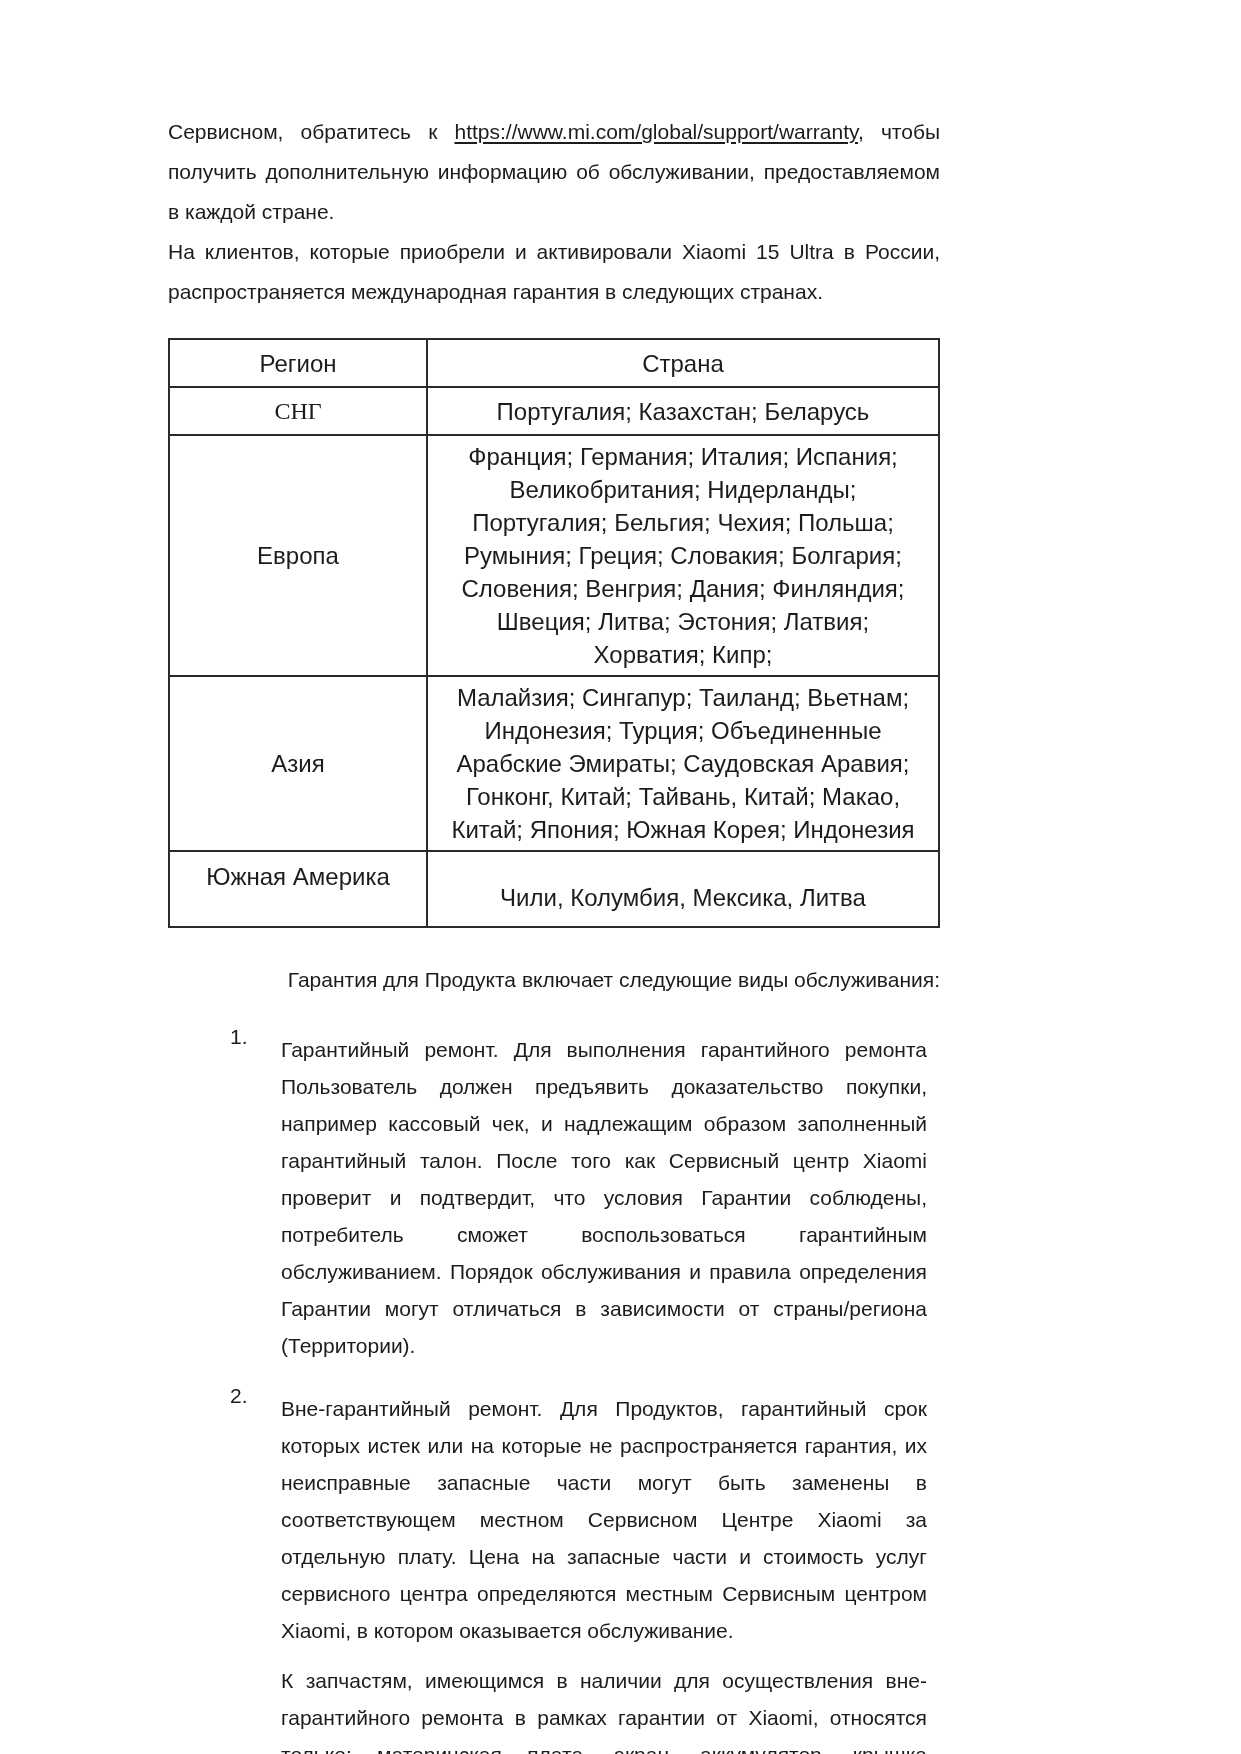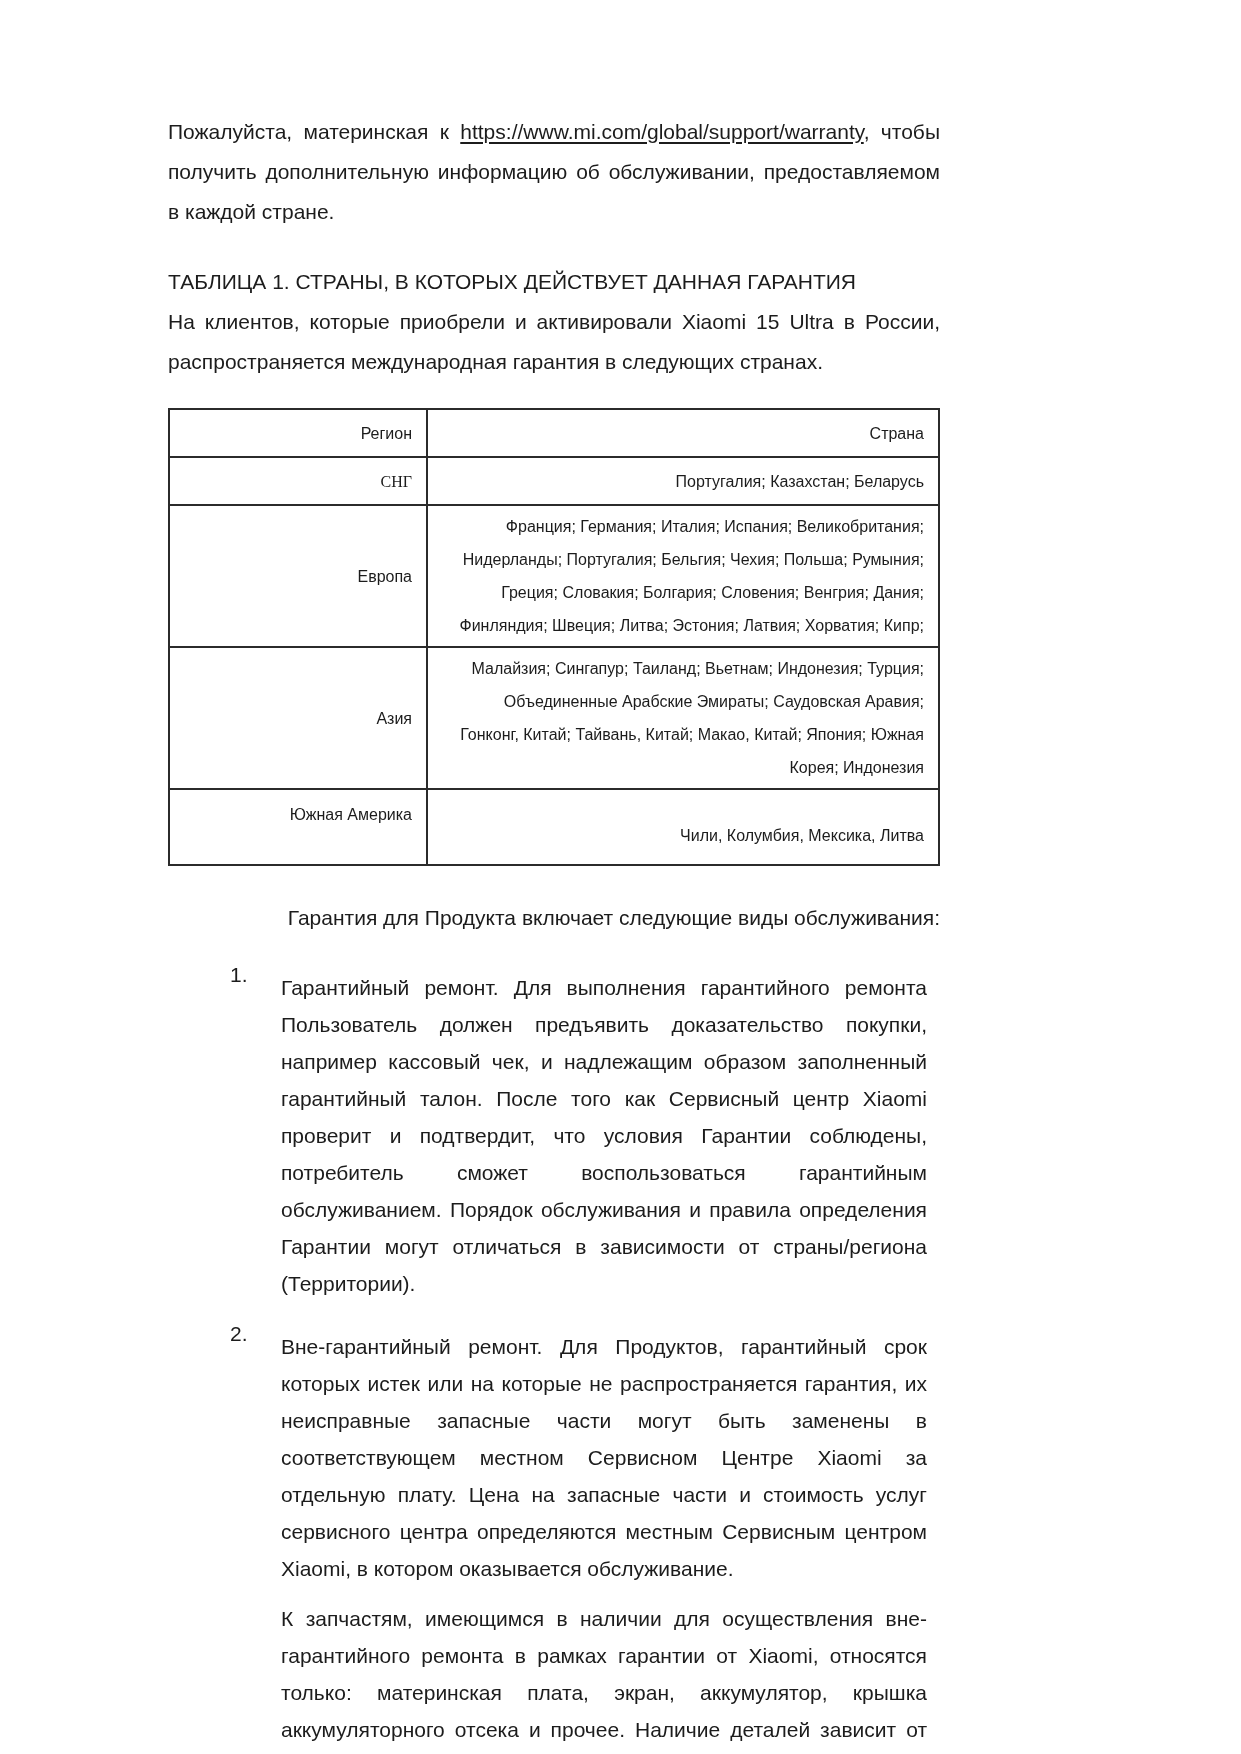--- a/index.html
+++ b/index.html
@@ -42,24 +42,24 @@
     margin-top: 26px;
     border-collapse: collapse;
     width: 100%;
     table-layout: fixed;
   }
   table.warranty col.c-region { width: 258px; }
   table.warranty th,
   table.warranty td {
     border: 2px solid #2b2b2b;
     padding: 4px 14px;
-    font-size: 16px;
+    font-size: 24px;
     font-weight: normal;
     line-height: 33px;
-    text-align: right;
+    text-align: center;
     vertical-align: middle;
     word-wrap: break-word;
   }
   table.warranty .hdr-row th { height: 38px; }
   table.warranty .row-sng td { height: 38px; }
   td.countries-justify { text-align: justify; }
   td.region-sng {
     font-family: "Liberation Serif", serif;
     border-radius: 6px;
   }
@@ -99,24 +99,23 @@
     text-align: justify;
     line-height: 37px;
   }
 </style>
 </head>
 <body>
 
 <div class="content">
 
   <p class="para">
-    <span>Пожалуйста, материнская к </span><a href="#" class="intro-link">https://www.mi.com/global/support/warranty</a><span>, чтобы получить дополнительную информацию об обслуживании, предоставляемом в каждой стране.</span>
+    <span>Сервисном, обратитесь к </span><a href="#" class="intro-link">https://www.mi.com/global/support/warranty</a><span>, чтобы получить дополнительную информацию об обслуживании, предоставляемом в каждой стране.</span>
   </p>
 
-  <p class="para table-heading">ТАБЛИЦА 1. СТРАНЫ, В КОТОРЫХ ДЕЙСТВУЕТ ДАННАЯ ГАРАНТИЯ</p>
 
   <p class="para table-intro">На клиентов, которые приобрели и активировали Xiaomi 15 Ultra в России, распространяется международная гарантия в следующих странах.</p>
 
   <table class="warranty">
     <colgroup>
       <col class="c-region">
       <col class="c-country">
     </colgroup>
     <tbody>
       <tr class="hdr-row">

